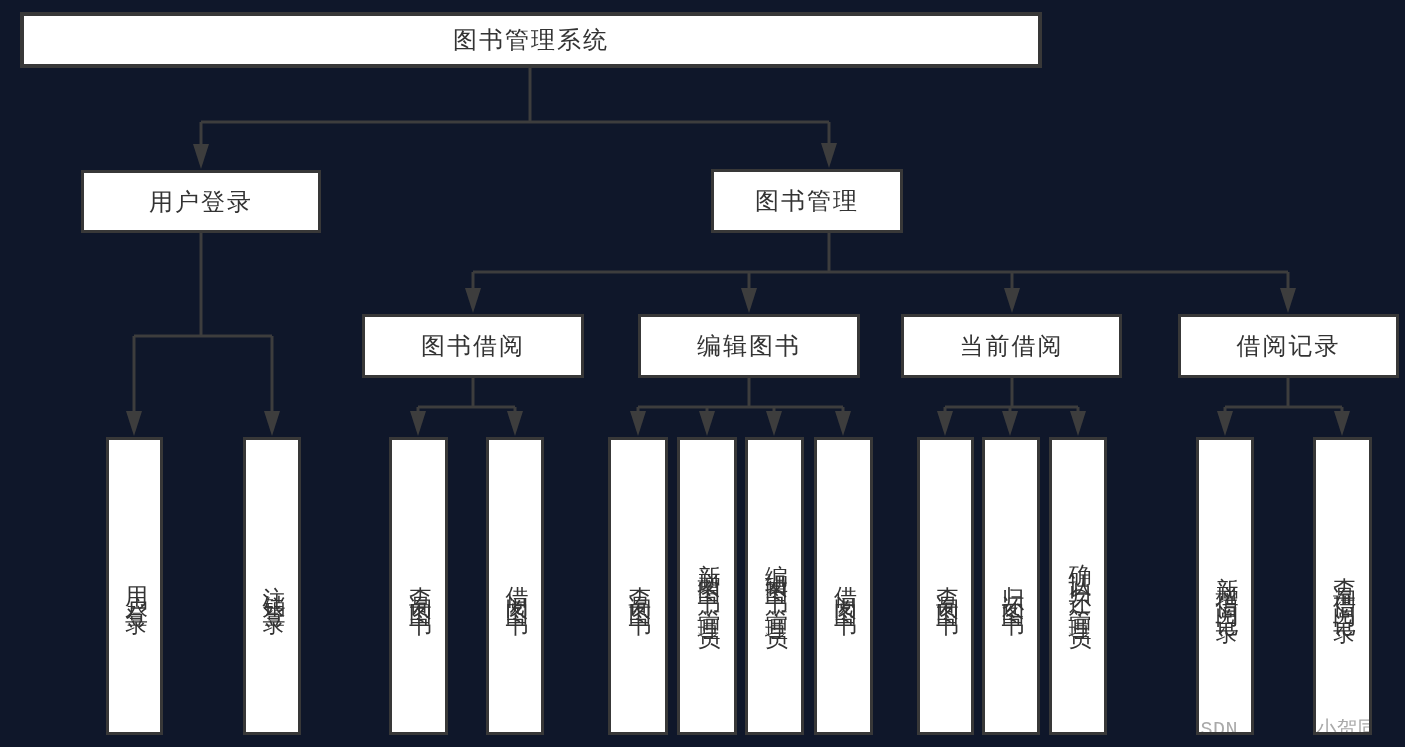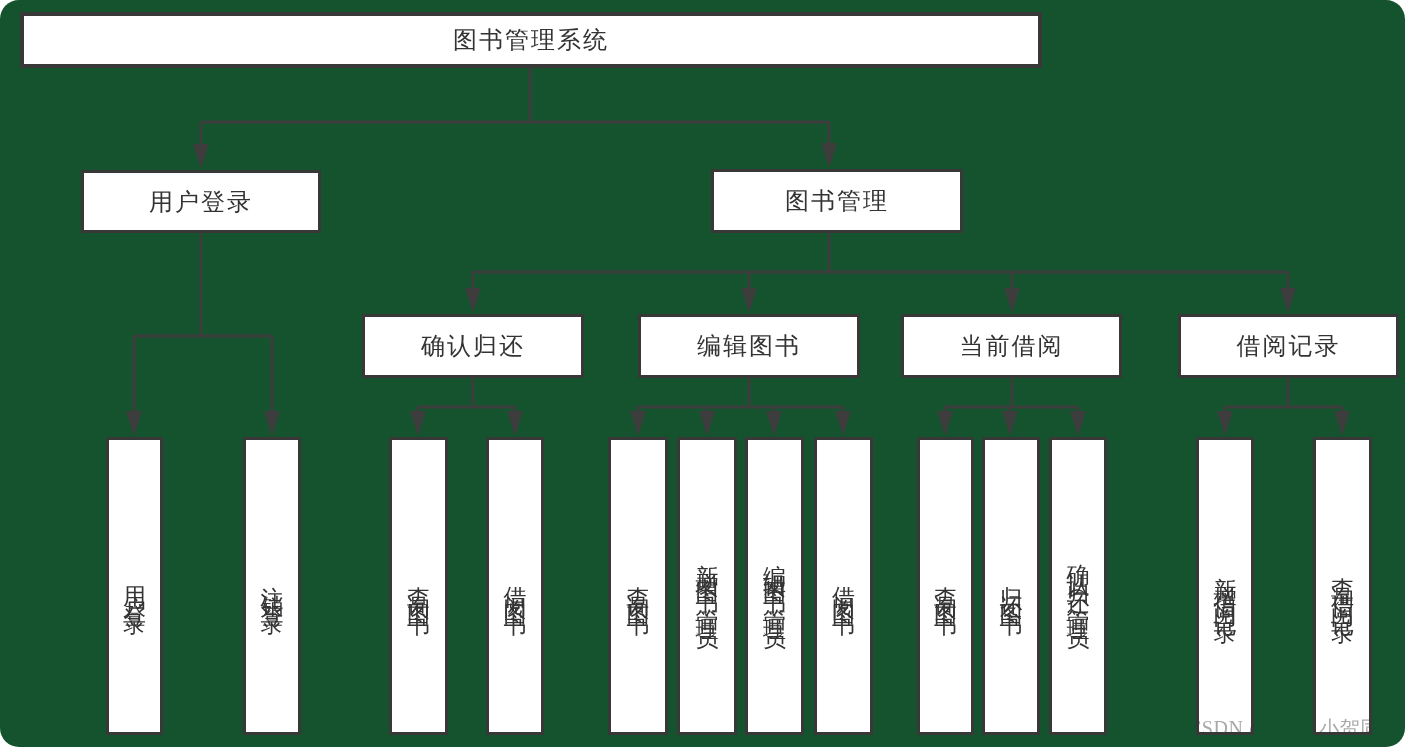--- a/index.html
+++ b/index.html
@@ -1,23 +1,22 @@
 <!DOCTYPE html>
 <html><head>
 <meta charset="utf-8">
 <style>
   html, body { margin: 0; padding: 0; background: #ffffff; }
   #canvas {
     position: relative;
     width: 1405px;
     height: 747px;
-    background: #14532d;
-    font-family: Liberation Serif, serif;
+    background: #0f172a;
+    font-family: Liberation Mono, monospace;
     overflow: hidden;
-    border-radius: 19px;
   }
   #connectors {
     position: absolute;
     left: 0; top: 0;
     width: 1405px; height: 747px;
   }
   #connectors path {
     stroke: #3d3d3d;
     stroke-width: 3;
     fill: none;
@@ -113,23 +112,23 @@
     <g>
       <path d="M1288,378 V407 M1225,407 H1342 M1225,407 V413 M1342,407 V413"></path>
       <polygon points="1217,411 1233,411 1225,436"></polygon>
       <polygon points="1334,411 1350,411 1342,436"></polygon>
     </g>
   </svg>
 
   <div class="box h root" style="left:20px; top:12px; width:1022px; height:56px;">图书管理系统</div>
 
   <div class="box h" style="left:81px; top:170px; width:240px; height:63px;">用户登录</div>
-  <div class="box h" style="left:711px; top:169px; width:252px; height:64px;">图书管理</div>
+  <div class="box h" style="left:711px; top:169px; width:192px; height:64px;">图书管理</div>
 
-  <div class="box h" style="left:362px; top:314px; width:222px; height:64px;">确认归还</div>
+  <div class="box h" style="left:362px; top:314px; width:222px; height:64px;">图书借阅</div>
   <div class="box h" style="left:638px; top:314px; width:222px; height:64px;">编辑图书</div>
   <div class="box h" style="left:901px; top:314px; width:221px; height:64px;text-align:right;">当前借阅</div>
   <div class="box h" style="left:1178px; top:314px; width:221px; height:64px;">借阅记录</div>
 
   <div class="box v" style="left:106px; top:437px; width:57px; height:298px;">用户登录</div>
   <div class="box v" style="left:243px; top:437px; width:58px; height:298px;">注销登录</div>
 
   <div class="box v" style="left:389px; top:437px; width:59px; height:298px;">查询图书</div>
   <div class="box v" style="left:486px; top:437px; width:58px; height:298px;">借阅图书</div>
 

